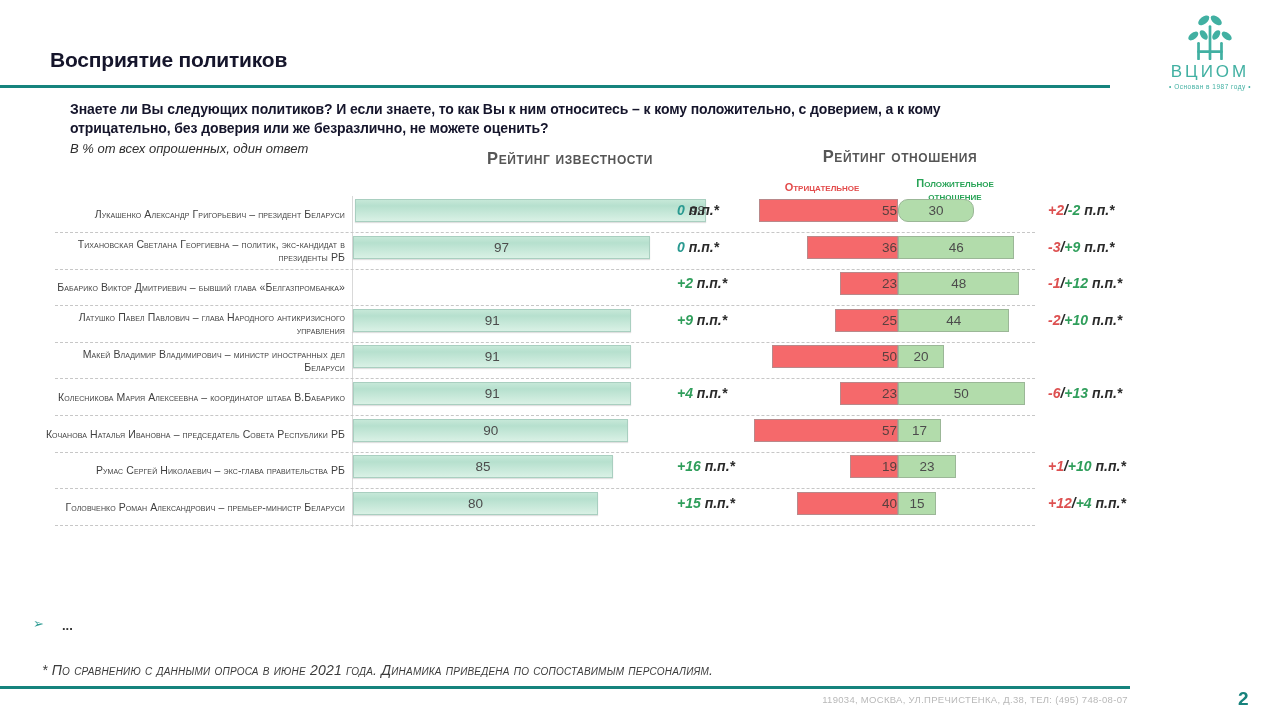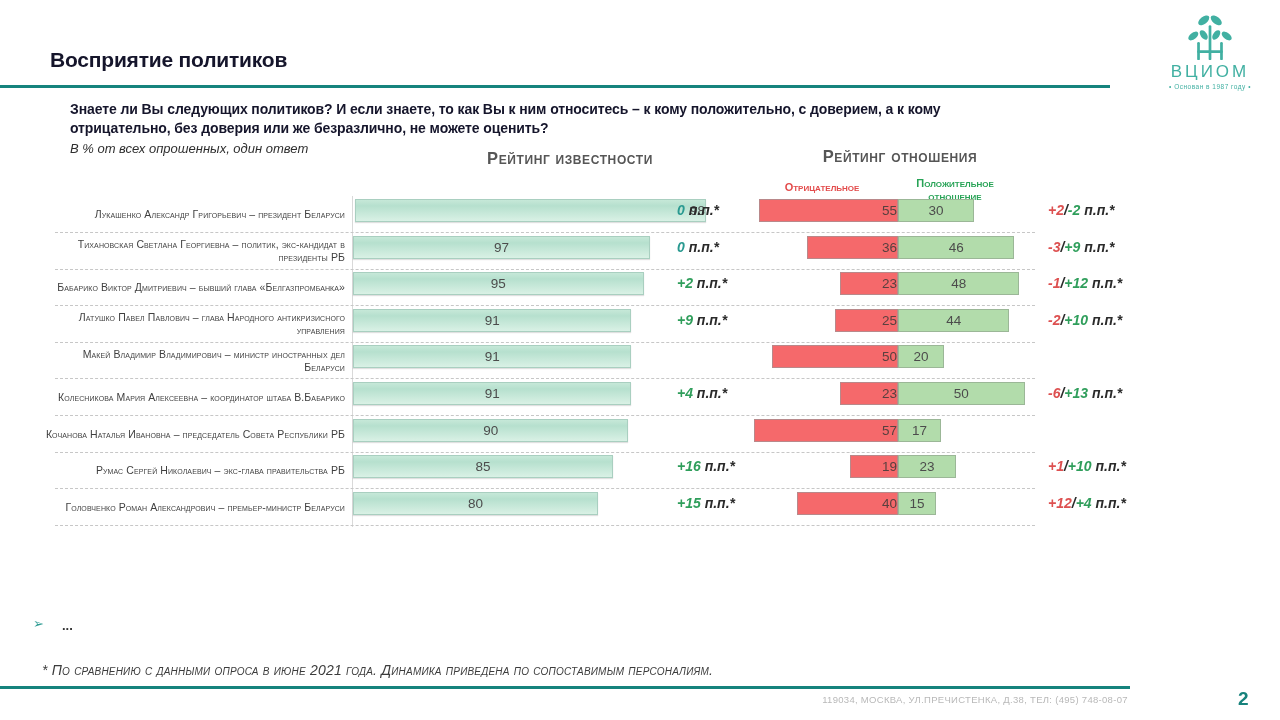--- a/index.html
+++ b/index.html
@@ -113,44 +113,41 @@
   <div id="rows-container">
       <div class="row" style="top: 196px;">
         <div class="plabel">Лукашенко Александр Григорьевич – президент Беларуси</div>
         <div class="bar kbar" style="left: 300px; width: 351px; justify-content: flex-end;">
           <span class="bar-val">98</span>
         </div>
         <div class="delta kdelta"><span class="d-zero">0</span><span class="d-suf"> п.п.*</span></div>
         <div class="bar nbar" style="left: 703.85px; width: 139.15px;">
           <span class="bar-val">55</span>
         </div>
-        <div class="bar pbar" style="left: 843px; width: 75.9px;">
+        <div class="bar pbar" style="left: 843px; width: 75.9px; border-radius: 10px;">
           <span class="bar-val">30</span>
         </div>
         <div class="delta adelta"><span class="d-neg">+2</span><span class="d-suf">/</span><span class="d-pos">-2</span><span class="d-suf"> п.п.*</span></div>
       </div>
       <div class="row" style="top: 232.6px;">
         <div class="plabel">Тихановская Светлана Георгиевна – политик, экс-кандидат в президенты РБ</div>
         <div class="bar kbar" style="left: 298px; width: 296.82px;">
           <span class="bar-val">97</span>
         </div>
         <div class="delta kdelta"><span class="d-zero">0</span><span class="d-suf"> п.п.*</span></div>
         <div class="bar nbar" style="left: 751.92px; width: 91.08px;">
           <span class="bar-val">36</span>
         </div>
         <div class="bar pbar" style="left: 843px; width: 116.38px;">
           <span class="bar-val">46</span>
         </div>
         <div class="delta adelta"><span class="d-neg">-3</span><span class="d-suf">/</span><span class="d-pos">+9</span><span class="d-suf"> п.п.*</span></div>
       </div>
       <div class="row" style="top: 269.2px;">
         <div class="plabel">Бабарико Виктор Дмитриевич – бывший глава «Белгазпромбанка»</div>
-        <div class="bar kbar" style="left: 298px; width: 290.7px;">
-          <span class="bar-val">95</span>
-        </div>
         <div class="delta kdelta"><span class="d-pos">+2</span><span class="d-suf"> п.п.*</span></div>
         <div class="bar nbar" style="left: 784.81px; width: 58.19px;">
           <span class="bar-val">23</span>
         </div>
         <div class="bar pbar" style="left: 843px; width: 121.44px;">
           <span class="bar-val">48</span>
         </div>
         <div class="delta adelta"><span class="d-neg">-1</span><span class="d-suf">/</span><span class="d-pos">+12</span><span class="d-suf"> п.п.*</span></div>
       </div>
       <div class="row" style="top: 305.8px;">

